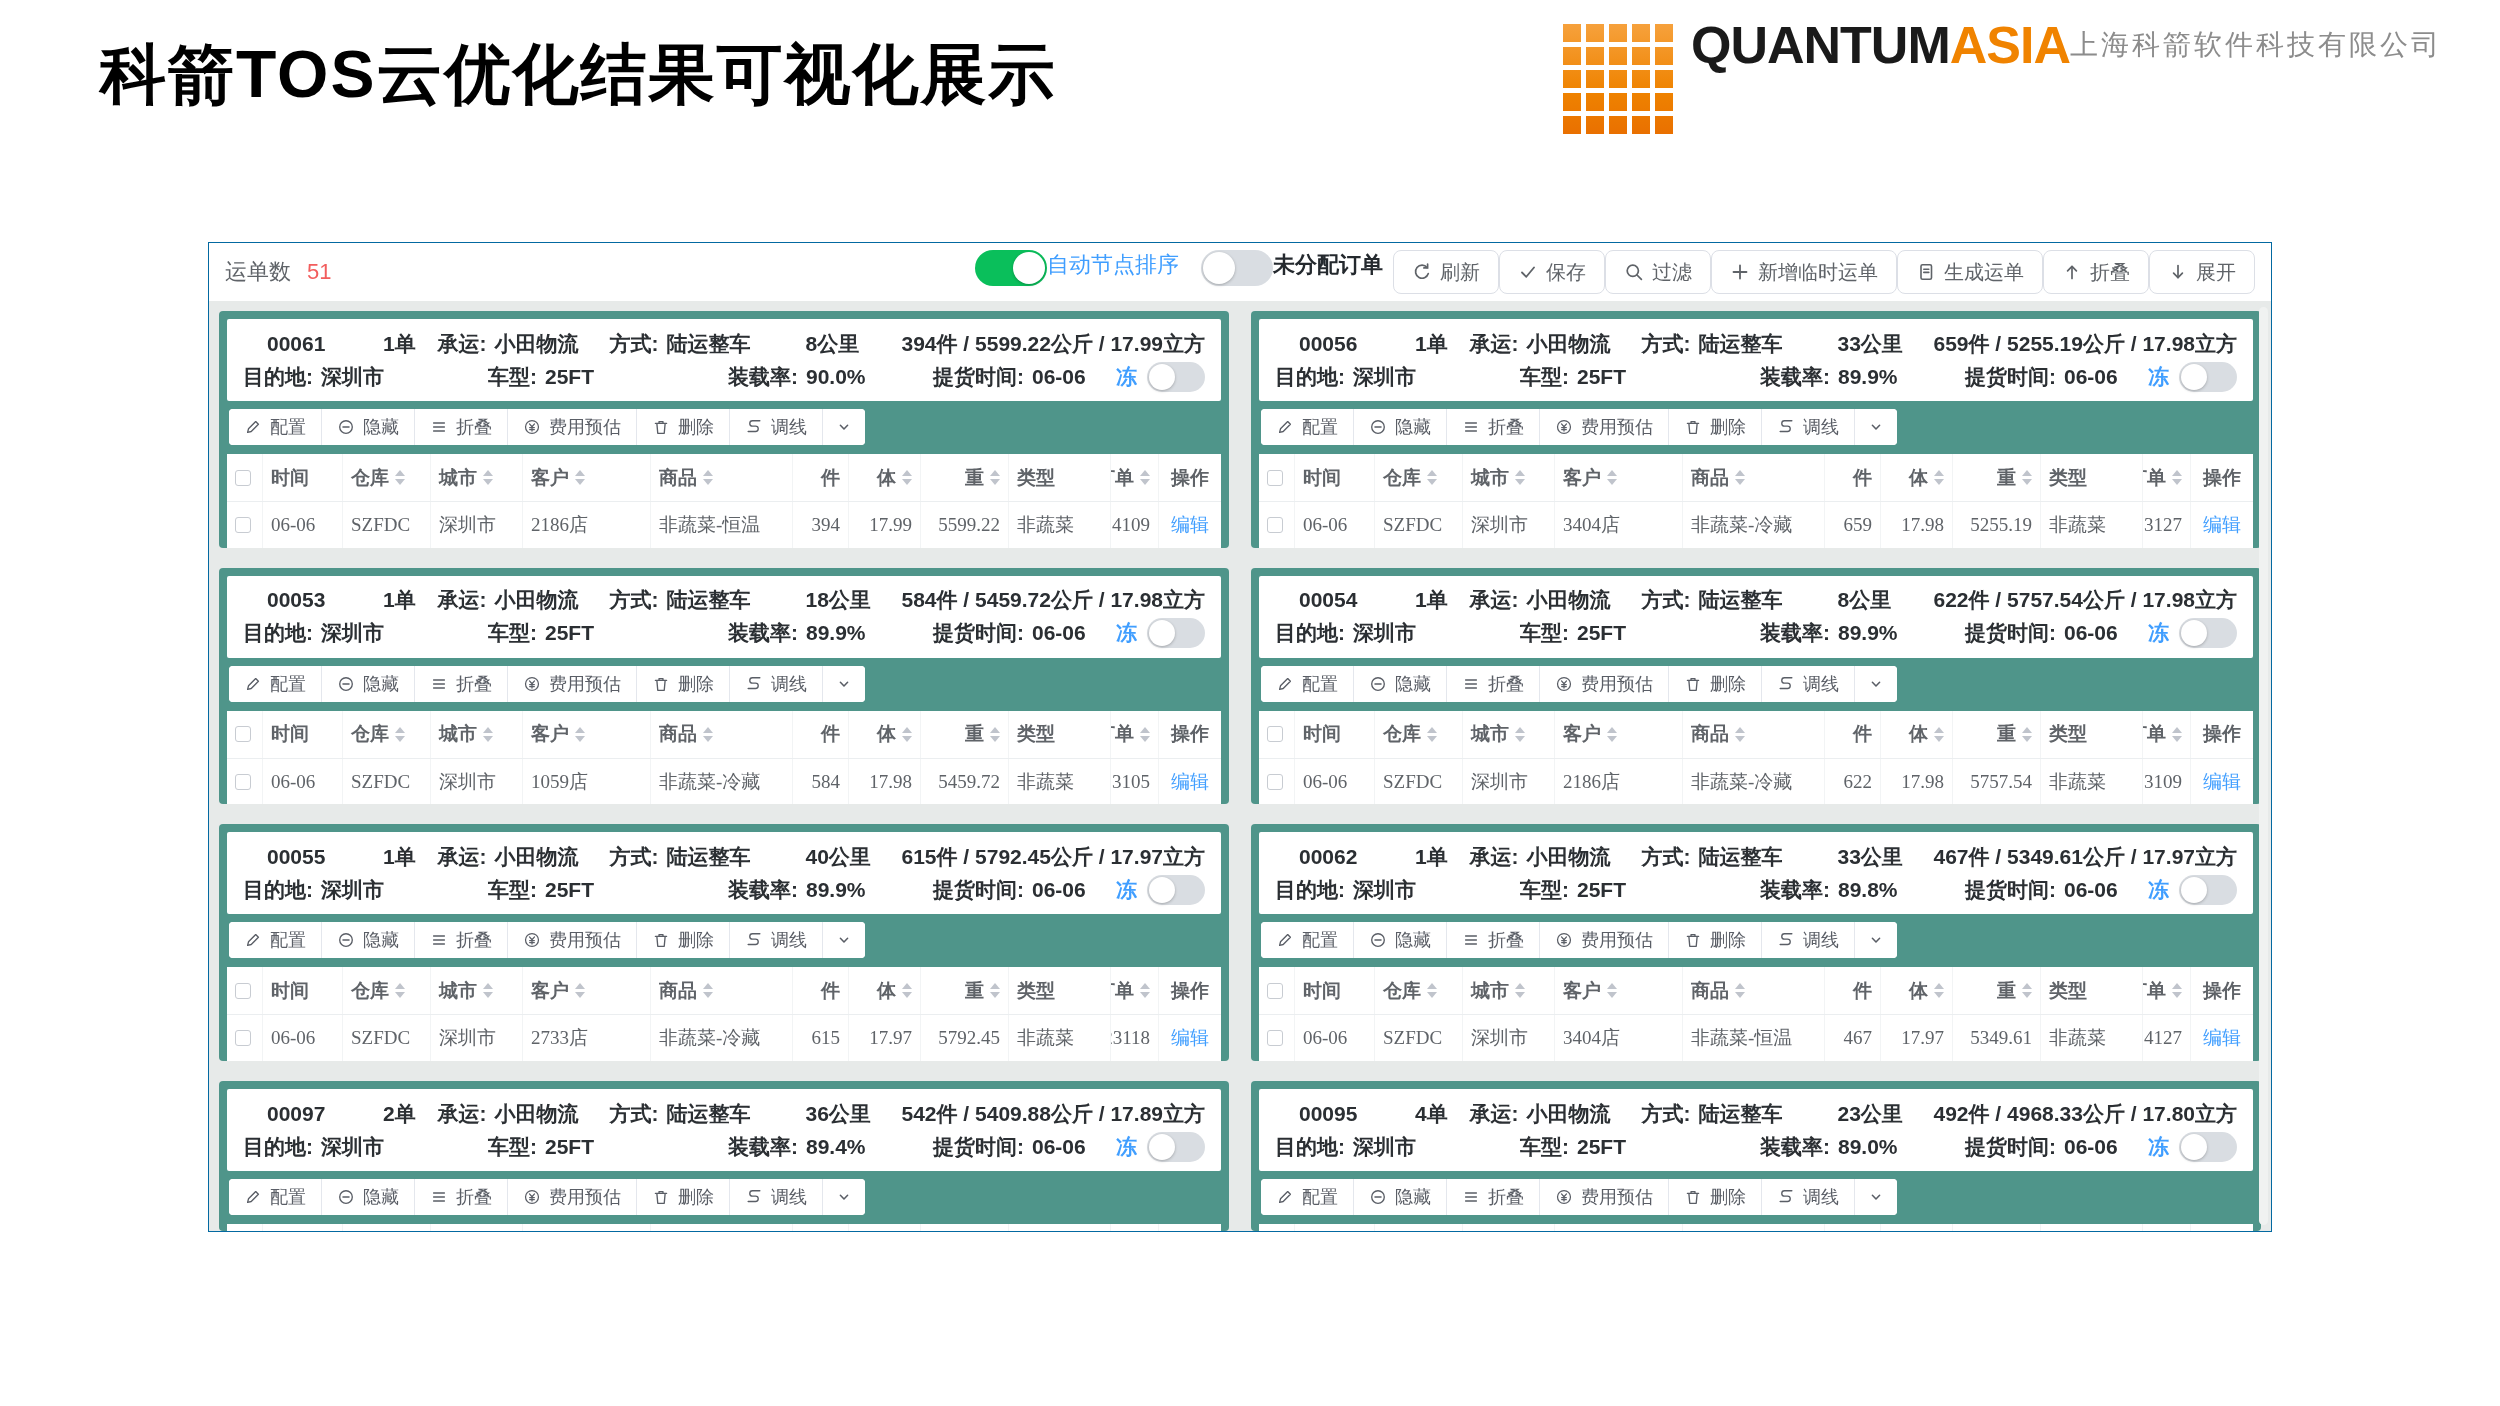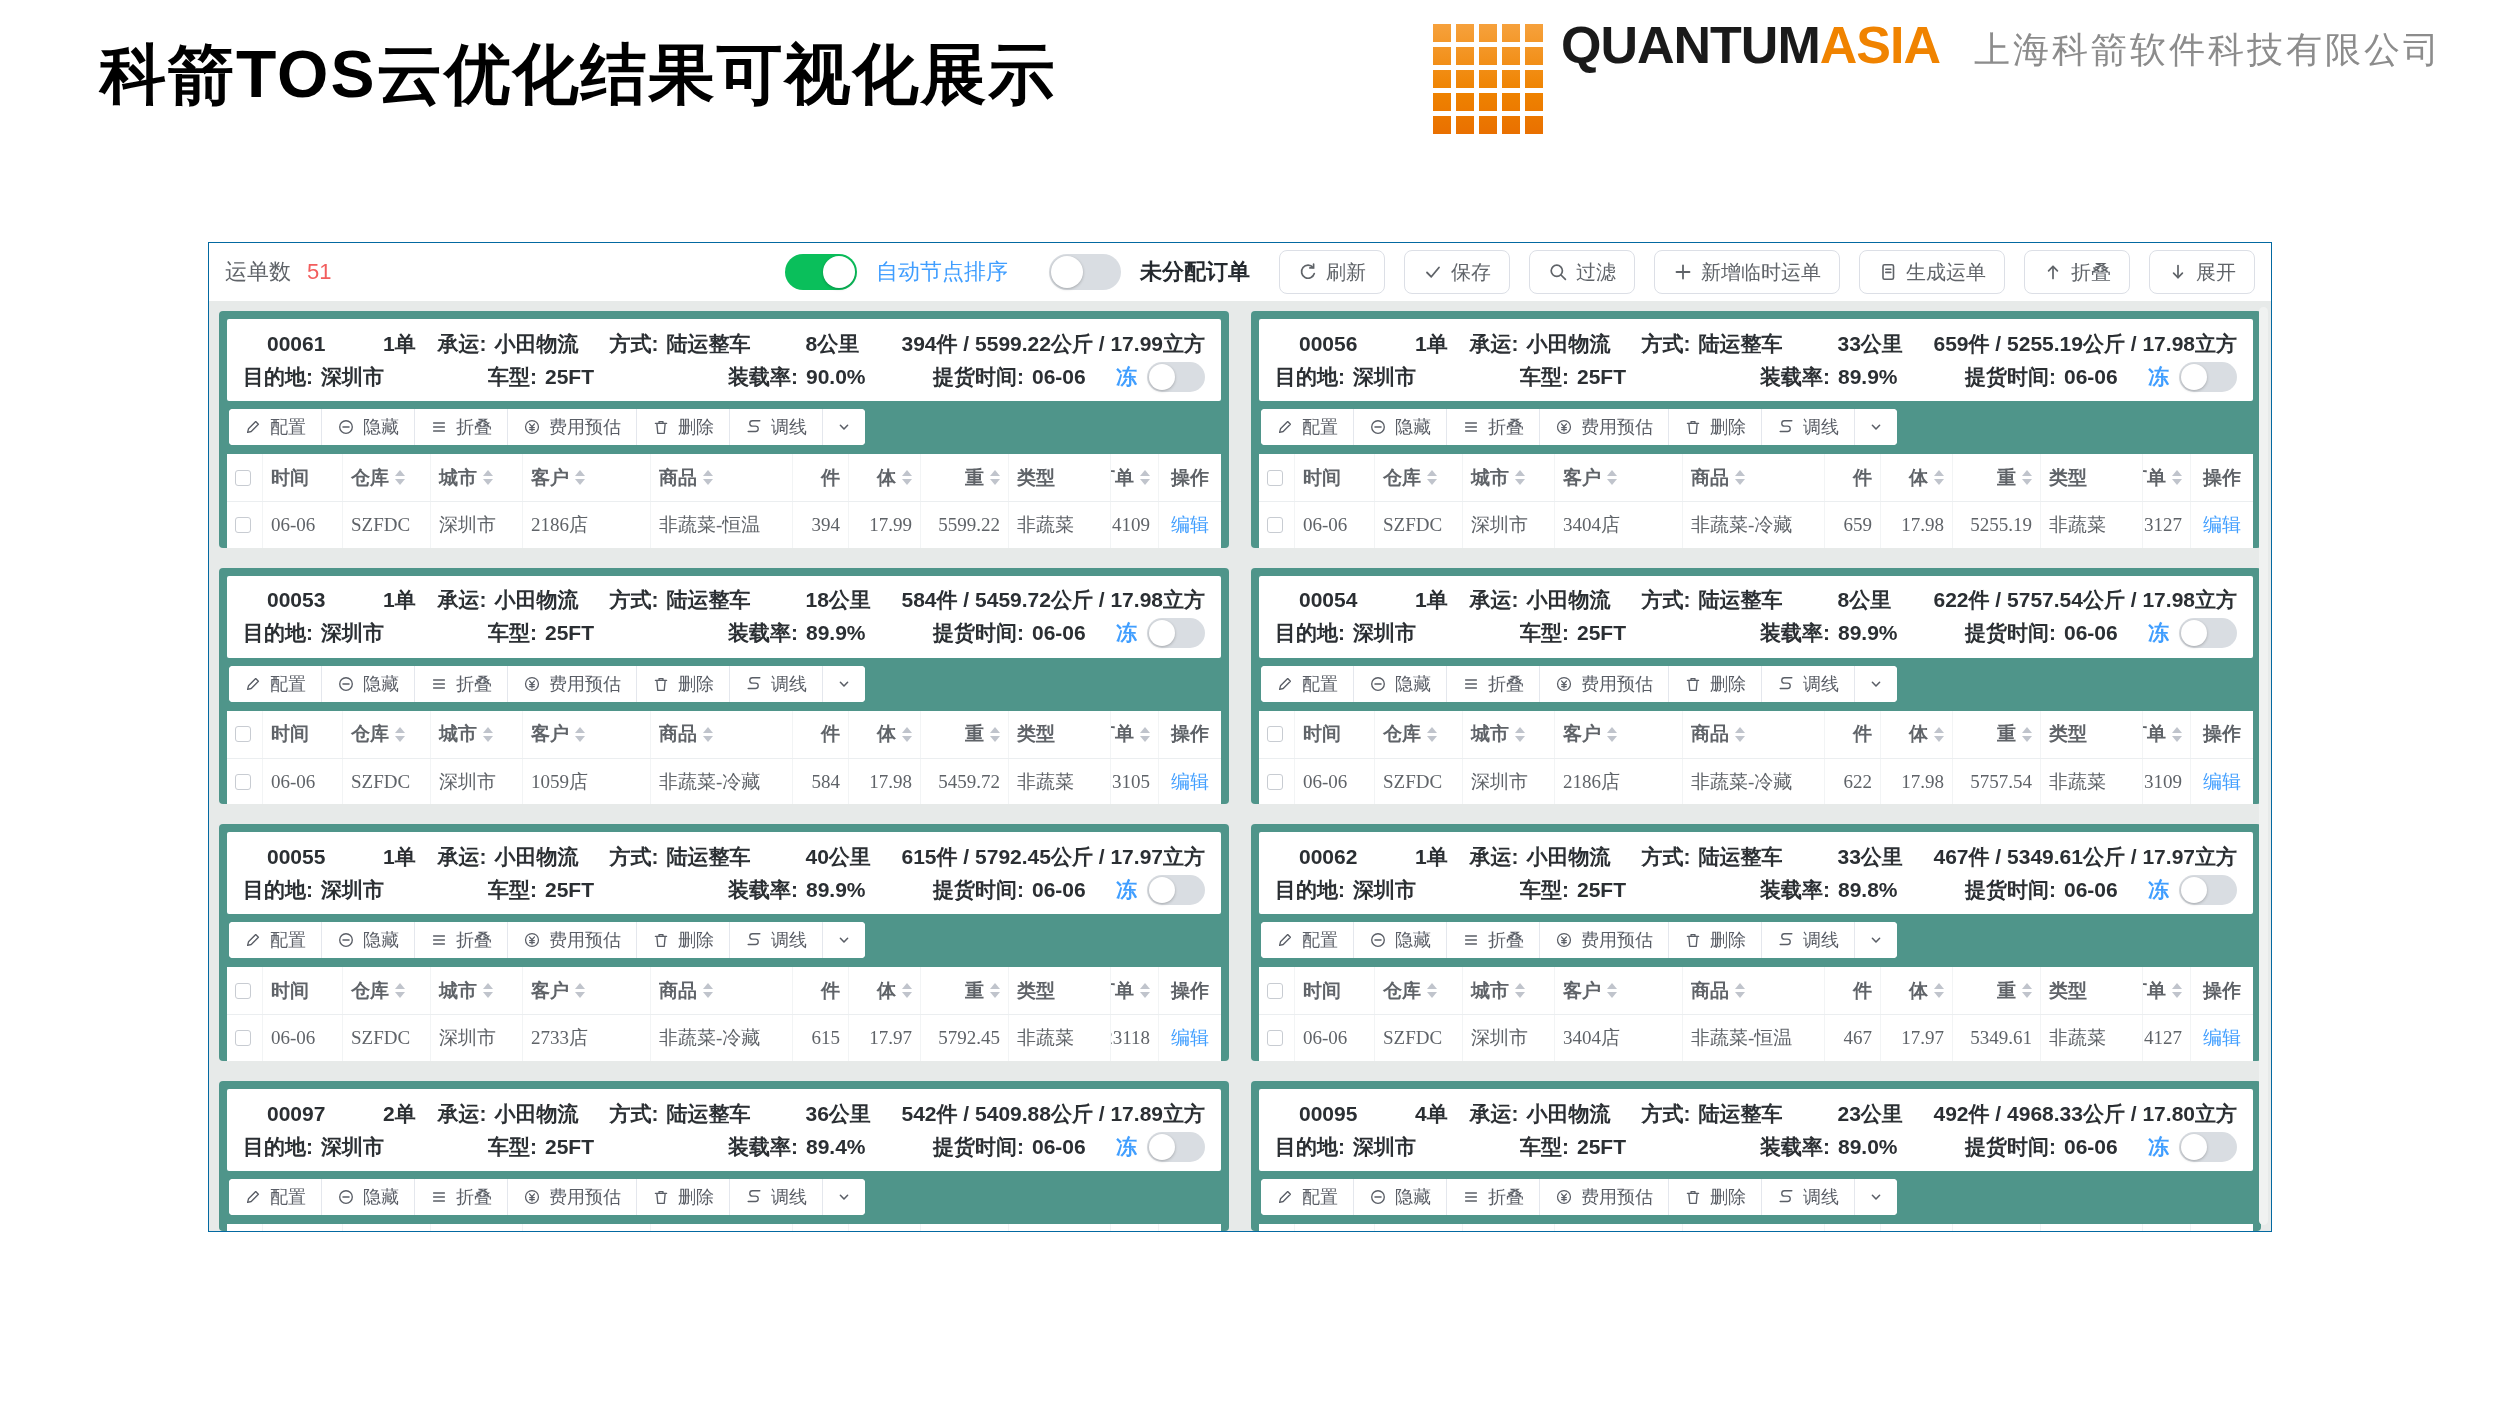--- a/index.html
+++ b/index.html
@@ -13,30 +13,30 @@
 
   .logo { position: absolute; right: 58px; top: 18px; display: flex; gap: 16px; align-items: flex-start; }
   .logo-dots { width: 112px; height: 112px; margin-top: 6px;
     background:
       repeating-linear-gradient(to right, transparent 0 18px, #fff 18px 23px),
       repeating-linear-gradient(to bottom, transparent 0 18px, #fff 18px 23px),
       linear-gradient(180deg, #f6a13c 0%, #ef8300 60%, #e96f00 100%); }
   .logo-text { display: flex; flex-direction: row; }
   .brand { font-size: 52px; font-weight: 900; letter-spacing: -1px; line-height: 1.05; }
   .brand .black { color: #1a1a1a; } .brand .orange { color: #f08300; }
-  .company { font-size: 36px; color: #8c8c8c; letter-spacing: 3px; margin-top: 8px; margin-left: 34px; }
+  .company { font-size: 28px; color: #8c8c8c; letter-spacing: 3px; margin-top: 8px; }
 
   
   .app-panel { position: absolute; left: 208px; top: 242px; width: 2064px; height: 990px;
     background: #fff; border: 1px solid #0369a1; display: flex; flex-direction: column; }
 
   .toolbar { height: 58px; flex: none; display: flex; align-items: center; padding: 0 16px; background: #fff; }
   .wb-label { font-size: 22px; color: #5f6368; }
   .wb-count { font-size: 22px; color: #f25d5d; margin-left: 16px; }
-  .toolbar-right { margin-left: auto; display: flex; align-items: center; gap: 19px; }
+  .toolbar-right { margin-left: auto; display: flex; gap: 0; }
 
   .switch { width: 72px; height: 36px; border-radius: 18px; position: relative; flex: none; cursor: pointer; }
   .switch .knob { position: absolute; top: 2px; width: 32px; height: 32px; border-radius: 50%;
     background: #fff; box-shadow: 0 1px 3px rgba(0,0,0,.25); }
   .switch.on { background: #0abf5b; } .switch.on .knob { right: 2px; }
   .switch.off { background: #d9dde2; } .switch.off .knob { left: 2px; }
   .switch.small { width: 58px; height: 30px; border-radius: 15px; }
   .switch.small .knob { width: 26px; height: 26px; }
   .tg-label-blue { font-size: 22px; color: #409eff; margin-right: 22px; }
   .tg-label-dark { font-size: 22px; color: #24292e; font-weight: 700; margin-right: 10px; }

